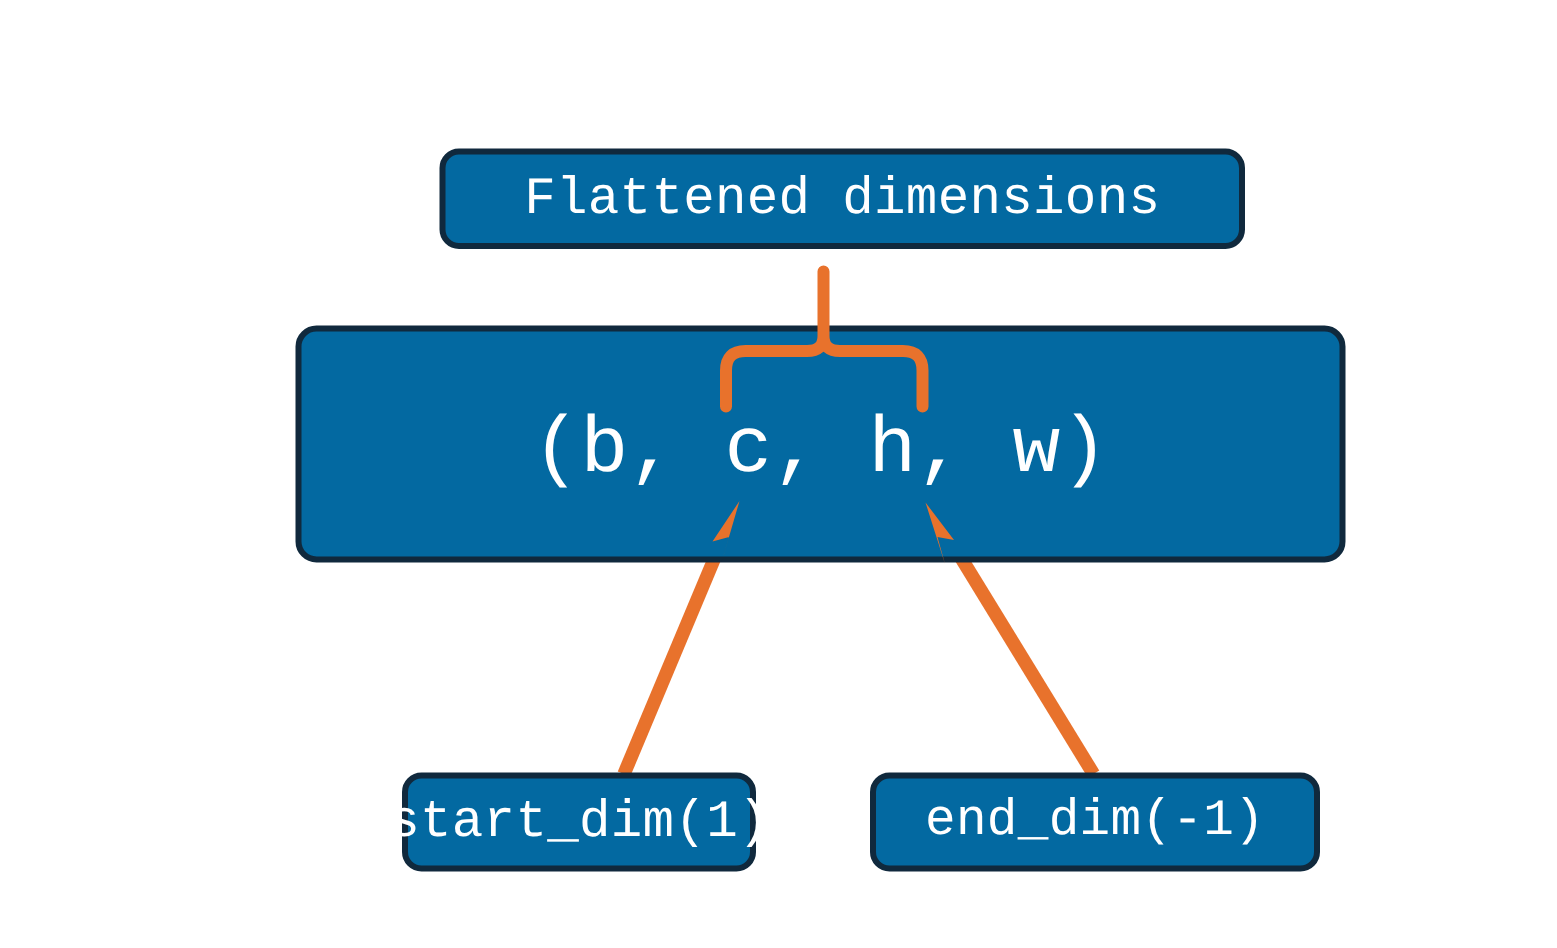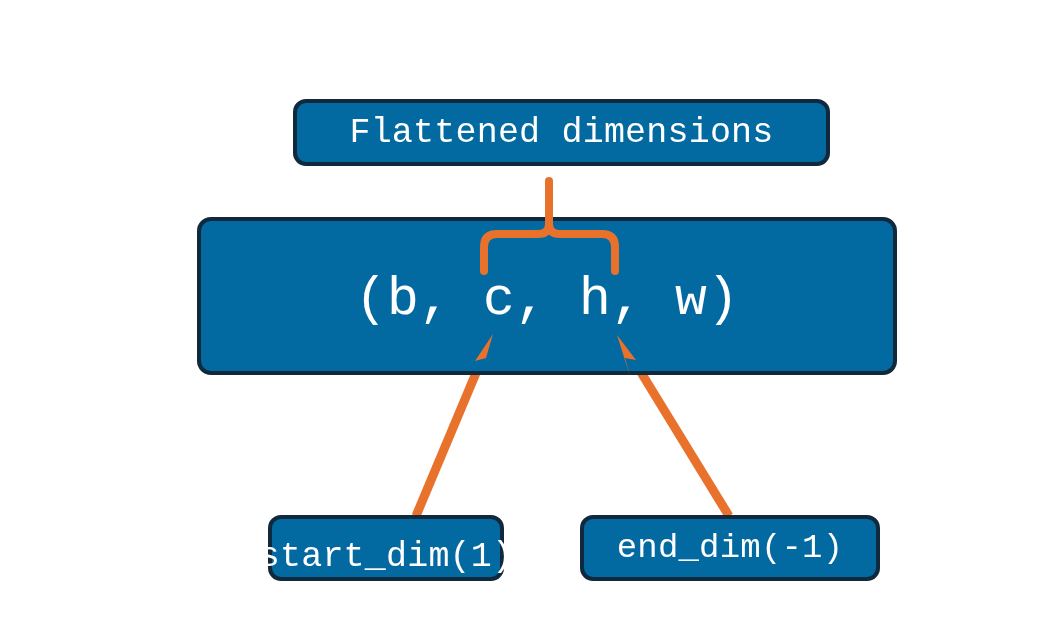--- a/index.html
+++ b/index.html
@@ -55,21 +55,20 @@
     display: block;
     transform: translateY(4px);
   }
   #node-startdim {
     left: 268px;
     top: 515px;
     width: 236px;
     height: 66px;
     border-radius: 13px;
     font-size: 35px;
-    align-items: flex-end;
   }
   #node-enddim {
     left: 580px;
     top: 515px;
     width: 300px;
     height: 66px;
     border-radius: 13px;
     font-size: 34px;
   }
   #overlay {

